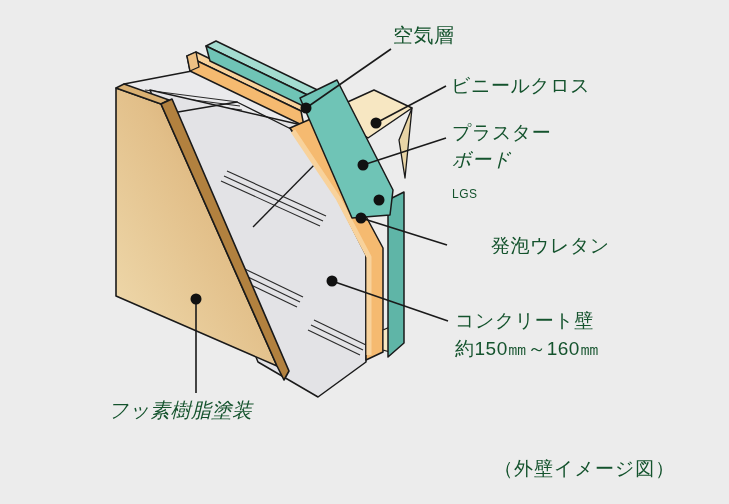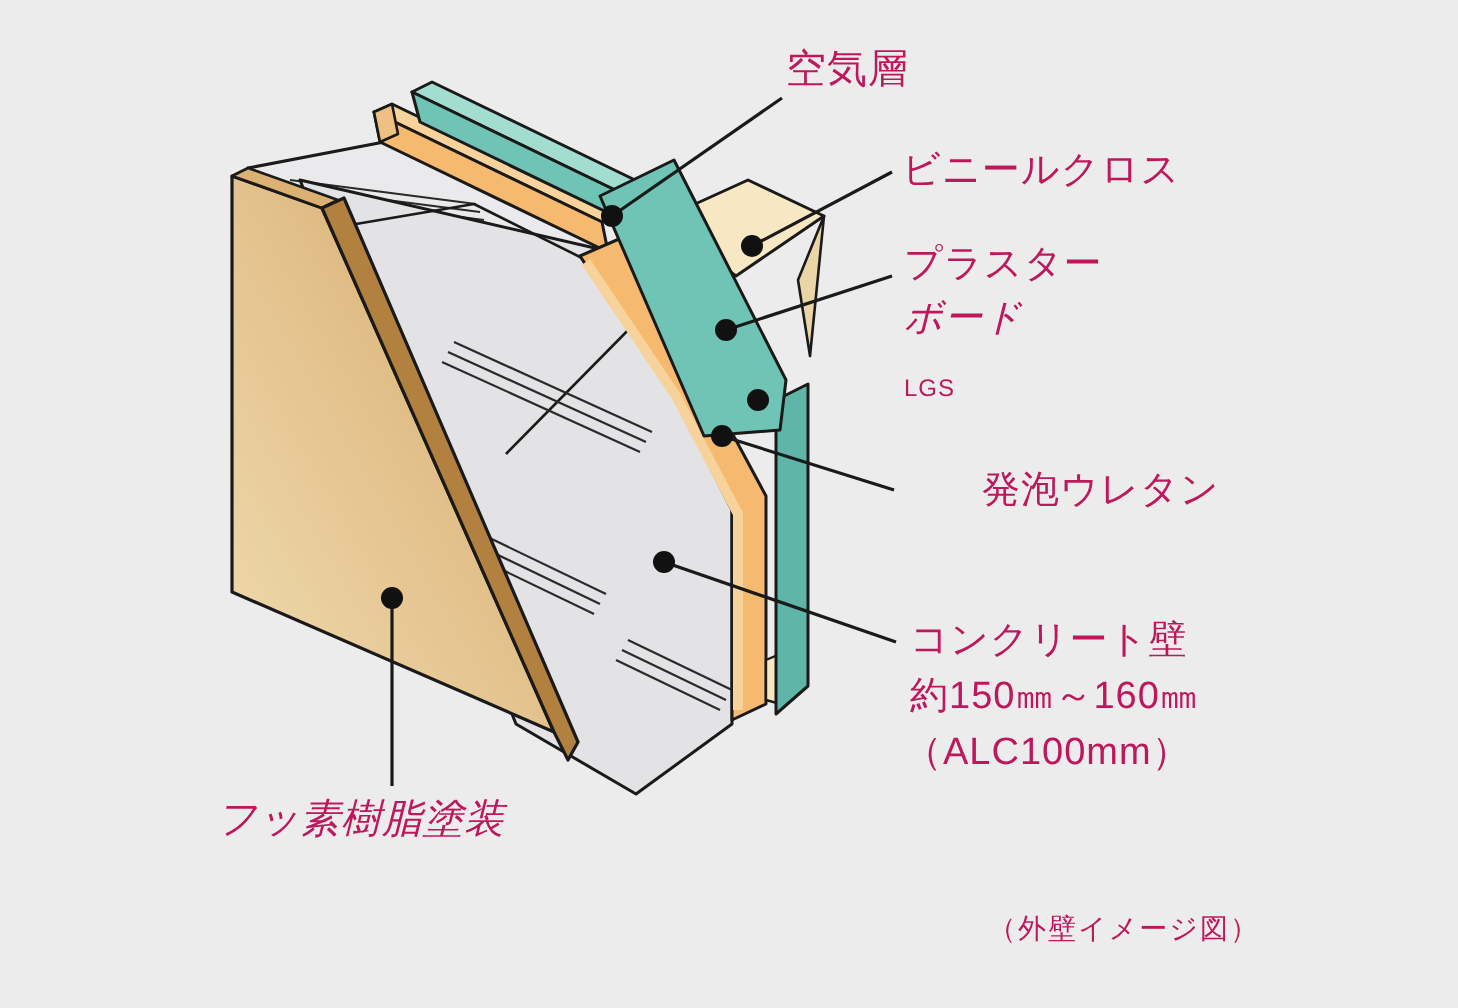--- a/index.html
+++ b/index.html
@@ -6,29 +6,29 @@
   #stage{
     position:relative;
     width:729px;height:504px;
     background:#ececec;
     font-family:"Liberation Sans","DejaVu Sans",sans-serif;
     overflow:hidden;
   }
   #wall-svg{position:absolute;left:0;top:0;}
   .lbl{
     position:absolute;
-    color:#be185d;
+    color:#14532d;
     font-size:19px;
     line-height:1.45;
     letter-spacing:0.5px;
     white-space:nowrap;
   }
   .lbl.caption{
     font-family:"DejaVu Serif","Liberation Serif",serif;
-    font-size:14px;
+    font-size:19px;
     letter-spacing:1px;
   }
 </style>
 </head>
 <body>
 
 <div id="stage">
 
   <svg id="wall-svg" width="729" height="504" viewBox="0 0 729 504">
     <defs>
@@ -130,18 +130,17 @@
 
   <div class="lbl" style="left:452px;top:119px;">プラスター</div>
   <div class="lbl" style="left:452px;top:146px;font-style:italic;">ボード</div>
 
   <div class="lbl" style="left:452px;top:186px;font-size:12px;">LGS</div>
 
   <div class="lbl" style="left:452px;top:232px;margin-left:39px;">発泡ウレタン</div>
 
   <div class="lbl" style="left:455px;top:307px;">コンクリート壁</div>
   <div class="lbl" style="left:455px;top:335px;">約150㎜～160㎜</div>
-  <div class="lbl" style="left:452px;top:363px;">（ALC100mm）</div>
 
   <div class="lbl" style="left:108px;top:396px;font-size:20px;font-style:italic;">フッ素樹脂塗装</div>
 
   <div class="lbl caption" style="left:494px;top:455px;">（外壁イメージ図）</div>
 </div>
 
 </body></html>

